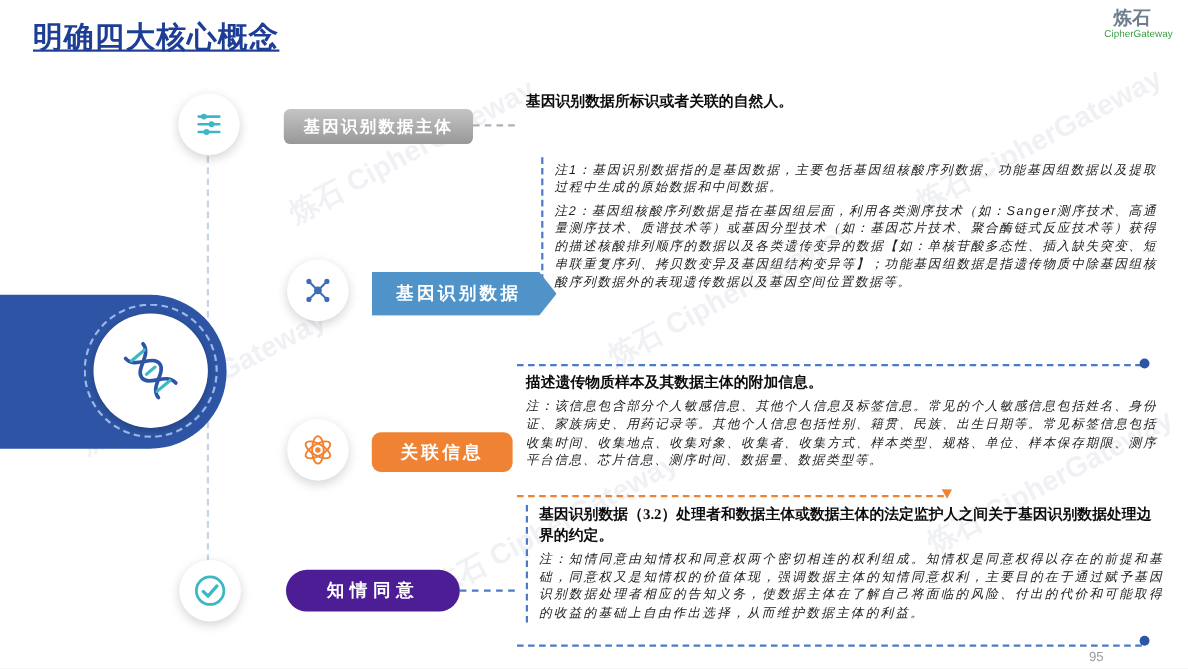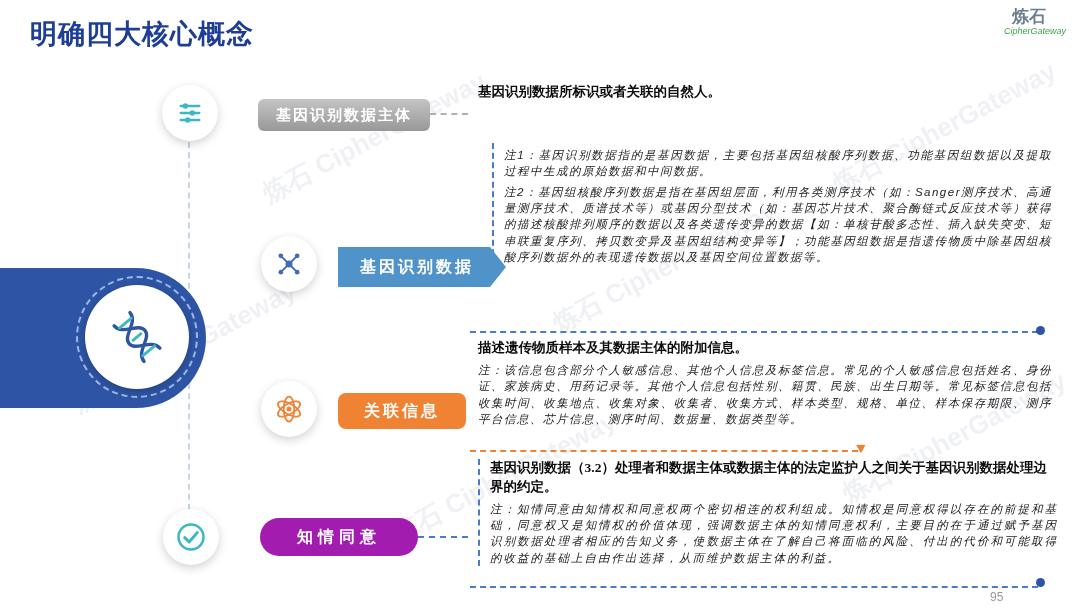--- a/index.html
+++ b/index.html
@@ -2,24 +2,24 @@
 <html><head>
 <meta charset="utf-8">
 <style>
   html,body{margin:0;padding:0;background:#e8e8e8;}
   .slide{
     position:relative;width:1080px;height:608px;background:#ffffff;overflow:hidden;
     font-family:"Liberation Sans","DejaVu Sans",sans-serif;margin:0 auto;
   }
   
   .title{position:absolute;left:30px;top:16px;margin:0;font-size:27px;font-weight:800;
-    color:#1d3e94;letter-spacing:1px;}
+    color:#1d3e94;letter-spacing:1px;text-decoration:underline;}
   .logo{position:absolute;right:14px;top:8px;text-align:center;line-height:1;}
   .logo-mark{font-size:17px;font-weight:700;color:#6d7f8e;}
-  .logo-sub{font-size:9px;color:#3fa048;margin-top:2px;font-style:italic;margin-left:12px;}
+  .logo-sub{font-size:9px;color:#3fa048;margin-top:2px;margin-left:12px;}
   
   .wm{position:absolute;color:rgba(150,160,178,0.15);font-size:26px;font-weight:700;
     transform:rotate(-28deg);white-space:nowrap;pointer-events:none;z-index:1;}
   
   .left-shape{position:absolute;left:0;top:268px;width:206px;height:140px;background:#2e55a5;
     border-radius:0 80px 80px 0;z-index:2;}
   .dna-ring{position:absolute;left:76px;top:8px;width:122px;height:122px;border-radius:50%;
     border:2px dashed #9db8e8;display:flex;align-items:center;justify-content:center;box-sizing:border-box;}
   .dna-circle{width:104px;height:104px;border-radius:50%;background:#fff;display:flex;
     align-items:center;justify-content:center;box-shadow:0 2px 8px rgba(0,0,0,.25);}
@@ -32,21 +32,21 @@
   
   .pill{position:absolute;display:flex;align-items:center;justify-content:center;color:#fff;
     font-weight:700;z-index:3;text-align:center;}
   .pill-gray{left:258px;top:99px;width:172px;height:32px;border-radius:6px;
     background:linear-gradient(180deg,#c4c4c4,#989898);font-size:15px;letter-spacing:2px;}
   .pill-arrow{left:338px;top:247px;width:168px;height:40px;background:#4f93c9;
     clip-path:polygon(0 0,calc(100% - 16px) 0,100% 50%,calc(100% - 16px) 100%,0 100%);
     font-size:16px;letter-spacing:3px;padding-right:10px;box-sizing:border-box;}
   .pill-orange{left:338px;top:393px;width:128px;height:36px;border-radius:8px;background:#f08233;
     font-size:16px;letter-spacing:3px;}
-  .pill-capsule{left:260px;top:518px;width:158px;height:38px;border-radius:19px;background:#a21caf;
+  .pill-capsule{left:260px;top:518px;width:158px;height:38px;border-radius:19px;background:#4c1d95;
     font-size:16px;letter-spacing:5px;}
   
   .conn{position:absolute;border-top:2px dashed;z-index:2;}
   .conn-gray{left:430px;top:113px;width:38px;border-color:#b0b0b0;}
   .conn-blue4{left:418px;top:536px;width:50px;border-color:#4a7bc8;}
   .hline-blue2{position:absolute;left:470px;top:331px;width:568px;border-top:2px dashed #4a7bc8;}
   .hline-orange{position:absolute;left:470px;top:450px;width:388px;border-top:2px dashed #f08233;}
   .orange-arrow{position:absolute;left:858px;top:442px;width:0;height:0;
     border-left:8px solid #f08233;border-top:5px solid transparent;border-bottom:5px solid transparent;
     transform:rotate(-30deg);}

